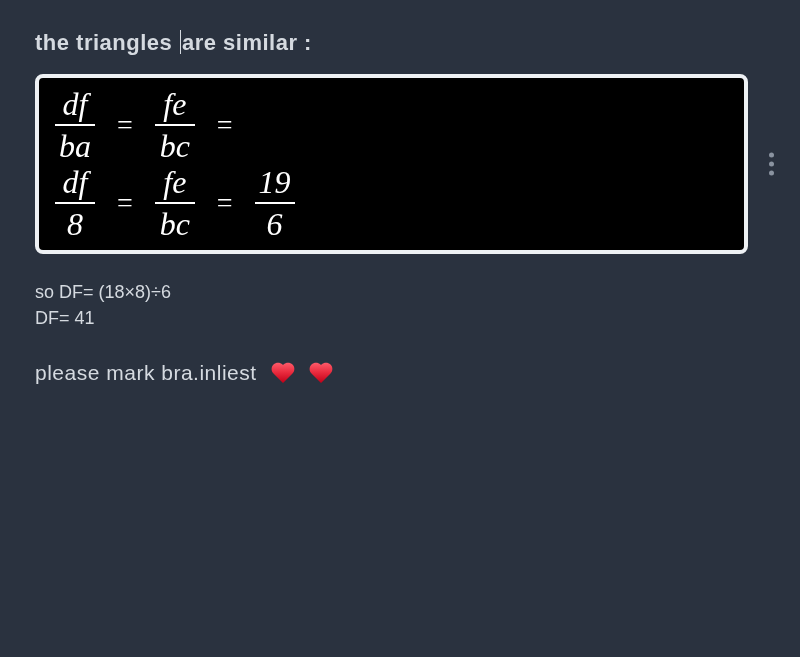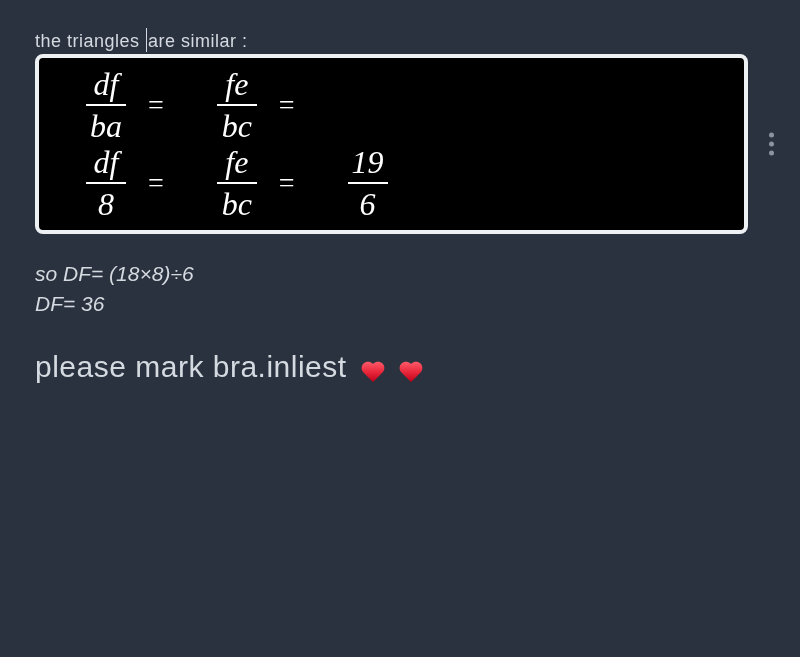--- a/index.html
+++ b/index.html
@@ -10,22 +10,23 @@
     body {
       background: #2a323f;
       width: 800px;
       height: 657px;
       font-family: Arial, sans-serif;
       color: #d5dae0;
       padding: 30px 35px;
       position: relative;
     }
     .intro-text {
-      font-size: 18px;
-      font-weight: 400;
+      font-size: 22px;
+      font-weight: 700;
+      margin-bottom: 18px;
       letter-spacing: 0.5px;
       position: relative;
     }
     .cursor {
       display: inline-block;
       width: 1px;
       height: 24px;
       background: #d5dae0;
       vertical-align: middle;
       margin: 0 1px;
@@ -46,34 +47,33 @@
       align-items: center;
       font-family: 'Times New Roman', Times, serif;
       font-style: italic;
       color: #ffffff;
       font-size: 32px;
       line-height: 1;
     }
     .fraction {
       display: inline-flex;
       flex-direction: column;
-      align-items: flex-end;
+      align-items: center;
       margin: 0 8px;
     }
     .fraction .num {
       padding: 2px 4px 4px 4px;
       border-bottom: 2px solid #ffffff;
       min-width: 40px;
       text-align: center;
     }
     .fraction .den {
       padding: 4px 4px 2px 4px;
       min-width: 40px;
       text-align: center;
-      margin-left: 31px;
     }
     .equals {
       font-style: normal;
       margin: 0 14px;
       font-size: 28px;
     }
     .dots-icon {
       position: absolute;
       right: -30px;
       top: 50%;
@@ -82,27 +82,26 @@
       flex-direction: column;
       gap: 4px;
     }
     .dots-icon .dot {
       width: 5px;
       height: 5px;
       background: #8a93a0;
       border-radius: 50%;
     }
     .calc-text {
-      font-size: 21px;
+      font-size: 18px;
       line-height: 1.45;
       margin-bottom: 30px;
-      font-style: italic;
     }
     .please-text {
-      font-size: 30px;
+      font-size: 21px;
       letter-spacing: 0.5px;
       display: flex;
       align-items: center;
       gap: 12px;
     }
     .heart-icon {
       display: inline-block;
       position: relative;
       width: 24px;
       height: 22px;
@@ -151,21 +150,21 @@
   </div>
   <div class="dots-icon">
     <span class="dot"></span>
     <span class="dot"></span>
     <span class="dot"></span>
   </div>
 </div>
 
 <div class="calc-text">
   <div>so DF= (18×8)÷6</div>
-  <div>DF= 36</div>
+  <div>DF= 41</div>
 </div>
 
 <div class="please-text">
   <span>please mark bra.inliest</span>
   <span class="heart-icon">
     <svg viewBox="0 0 24 22">
       <defs>
         <linearGradient id="hg1" x1="0" y1="0" x2="0" y2="1">
           <stop offset="0%" stop-color="#ff5b6a"></stop>
           <stop offset="50%" stop-color="#e8293c"></stop>

